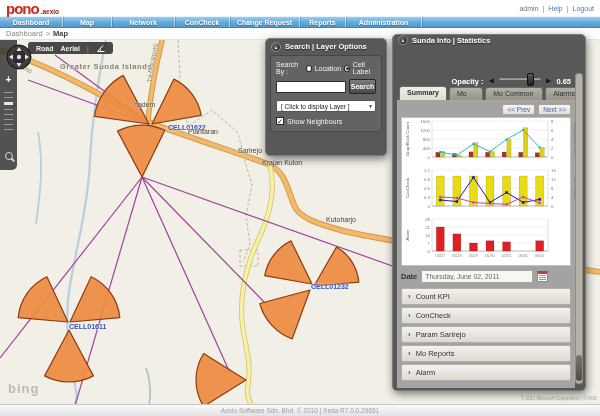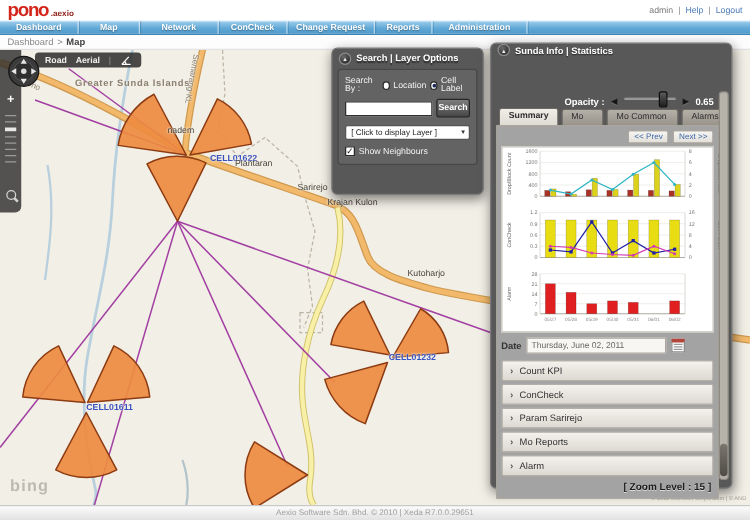--- a/index.html
+++ b/index.html
@@ -457,21 +457,20 @@
           </div>
           <div class="acc-row">
             <span class="acc-arrow">›</span>
             <span>Mo Reports</span>
           </div>
           <div class="acc-row">
             <span class="acc-arrow">›</span>
             <span>Alarm</span>
           </div>
         </div>
-      <div class="zoom-row">[ Zoom Level : 15 ]</div>
     </div>
     <div class="cp-scroll">
       <span class="cp-thumb"></span>
     </div>
   </div>
 
   <div class="footer">
     <span>Aexio Software Sdn. Bhd. © 2010 | Xeda R7.0.0.29651</span>
   </div>
 </div>

